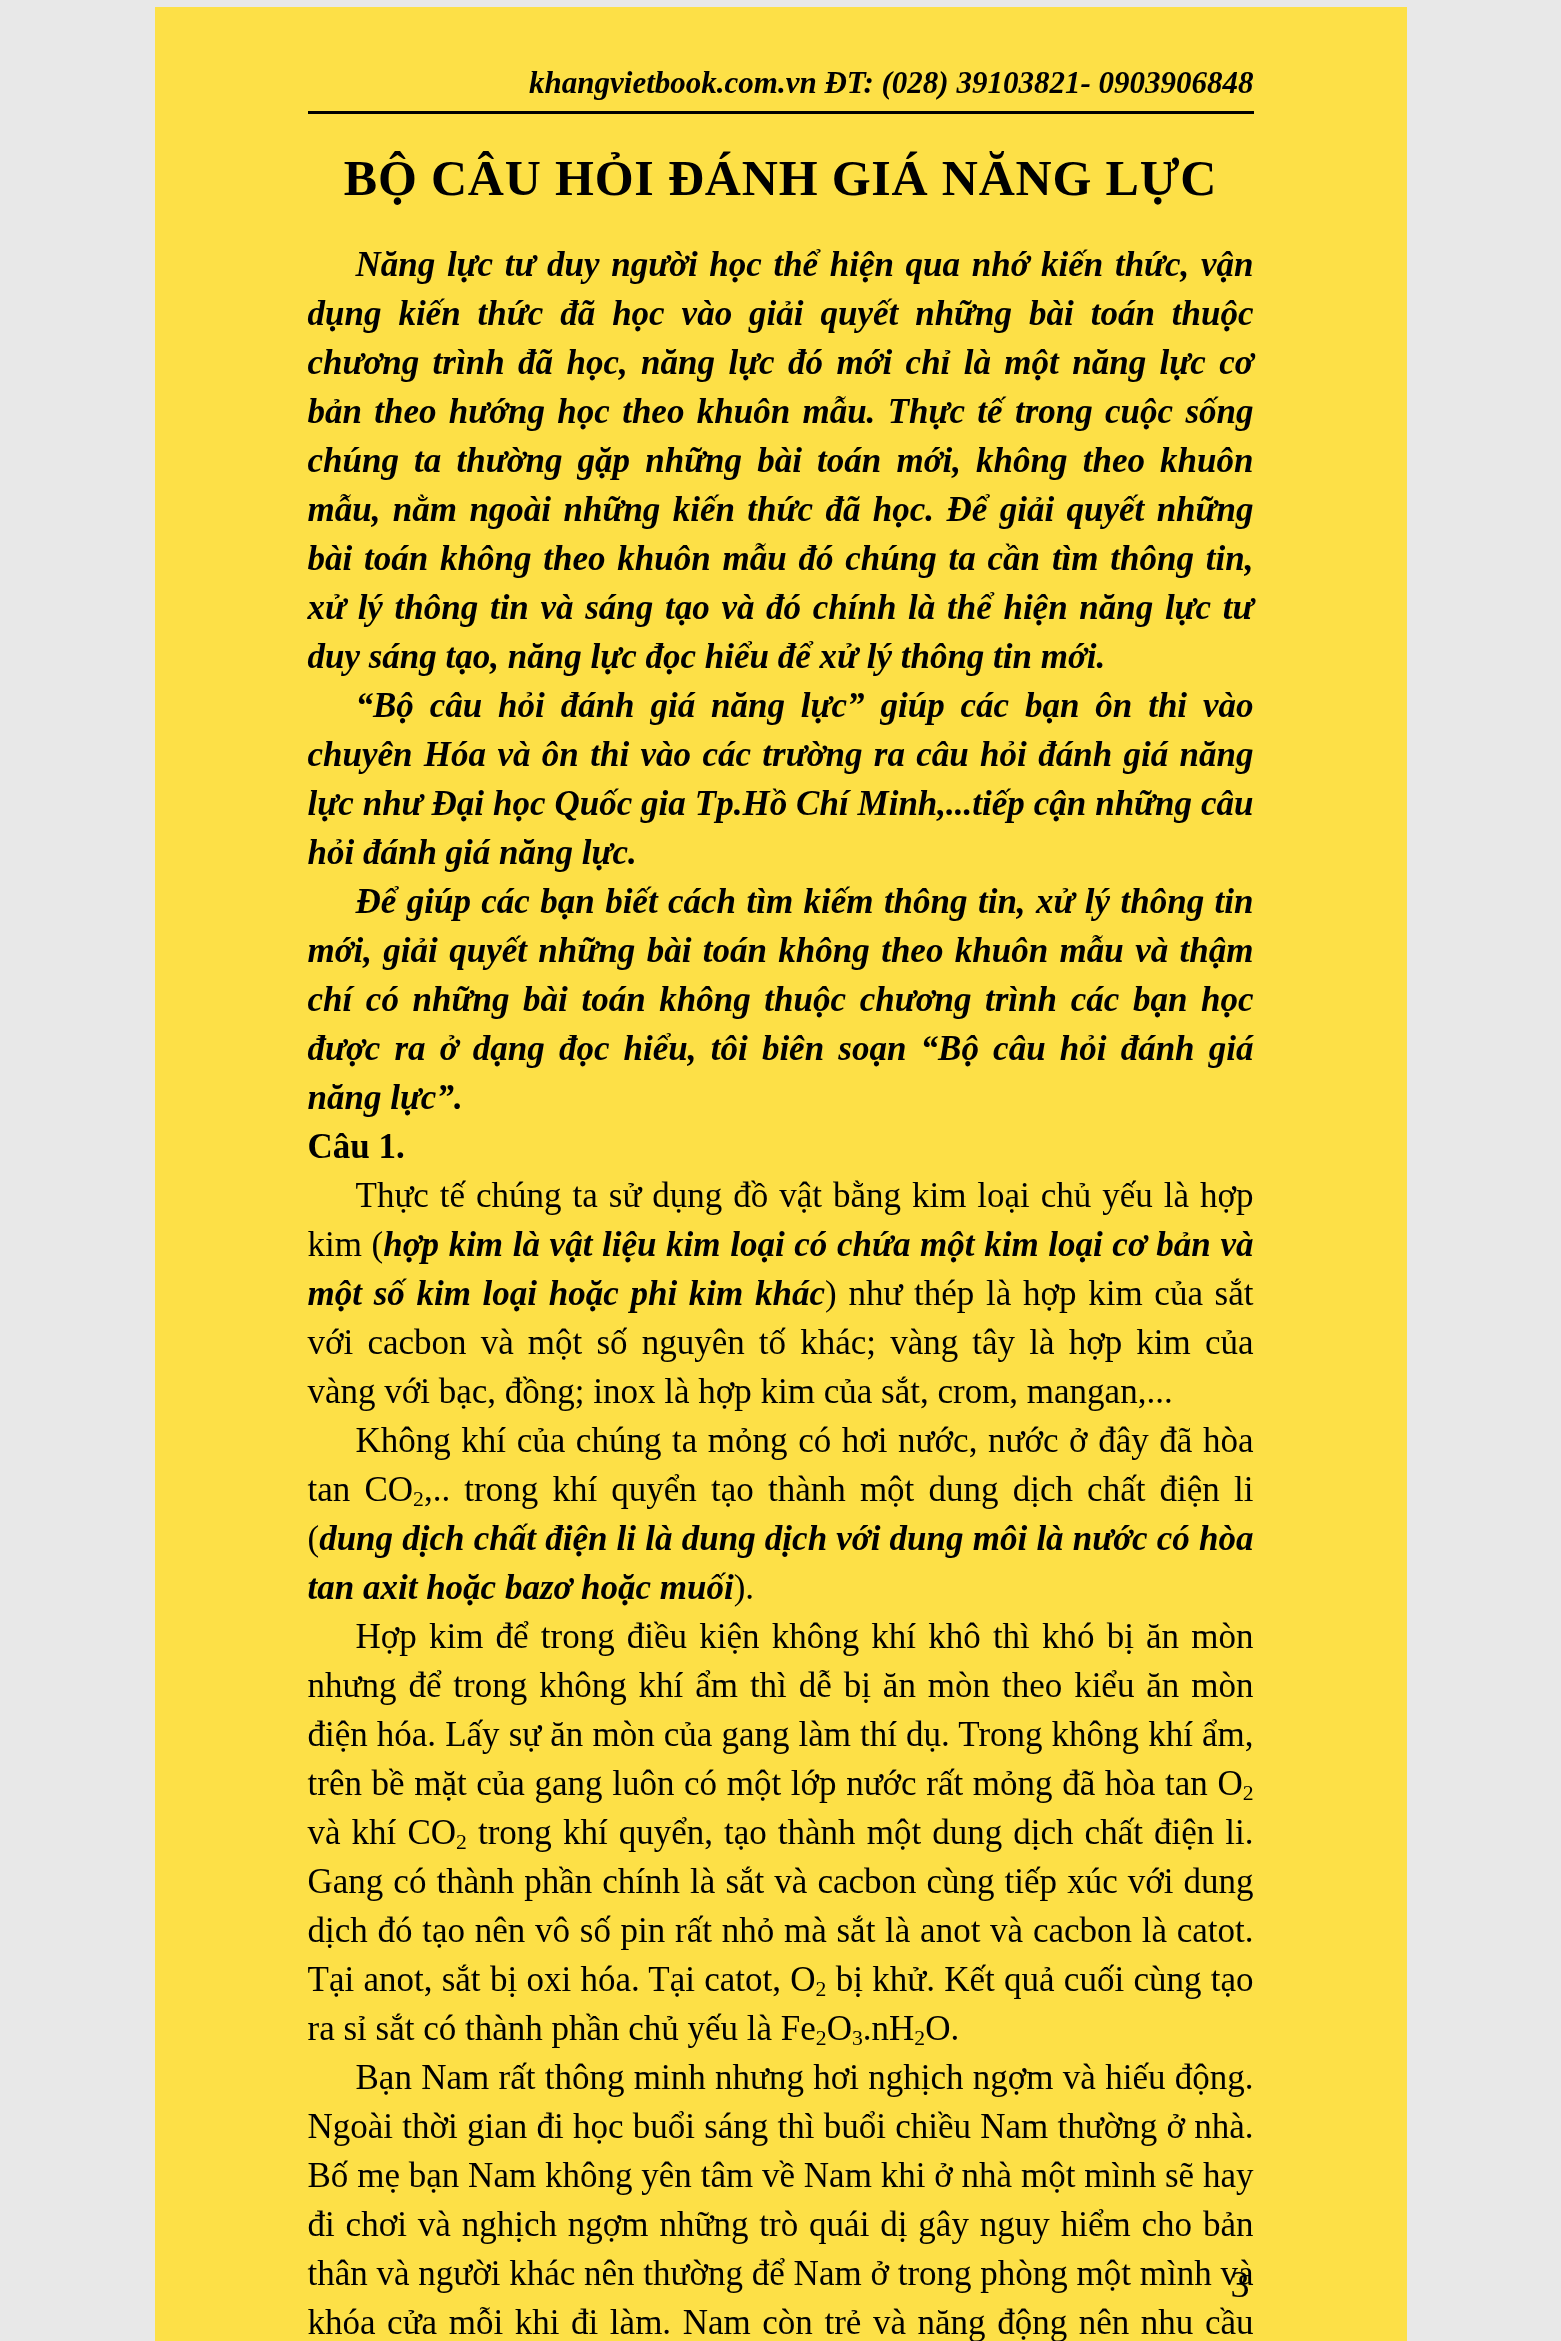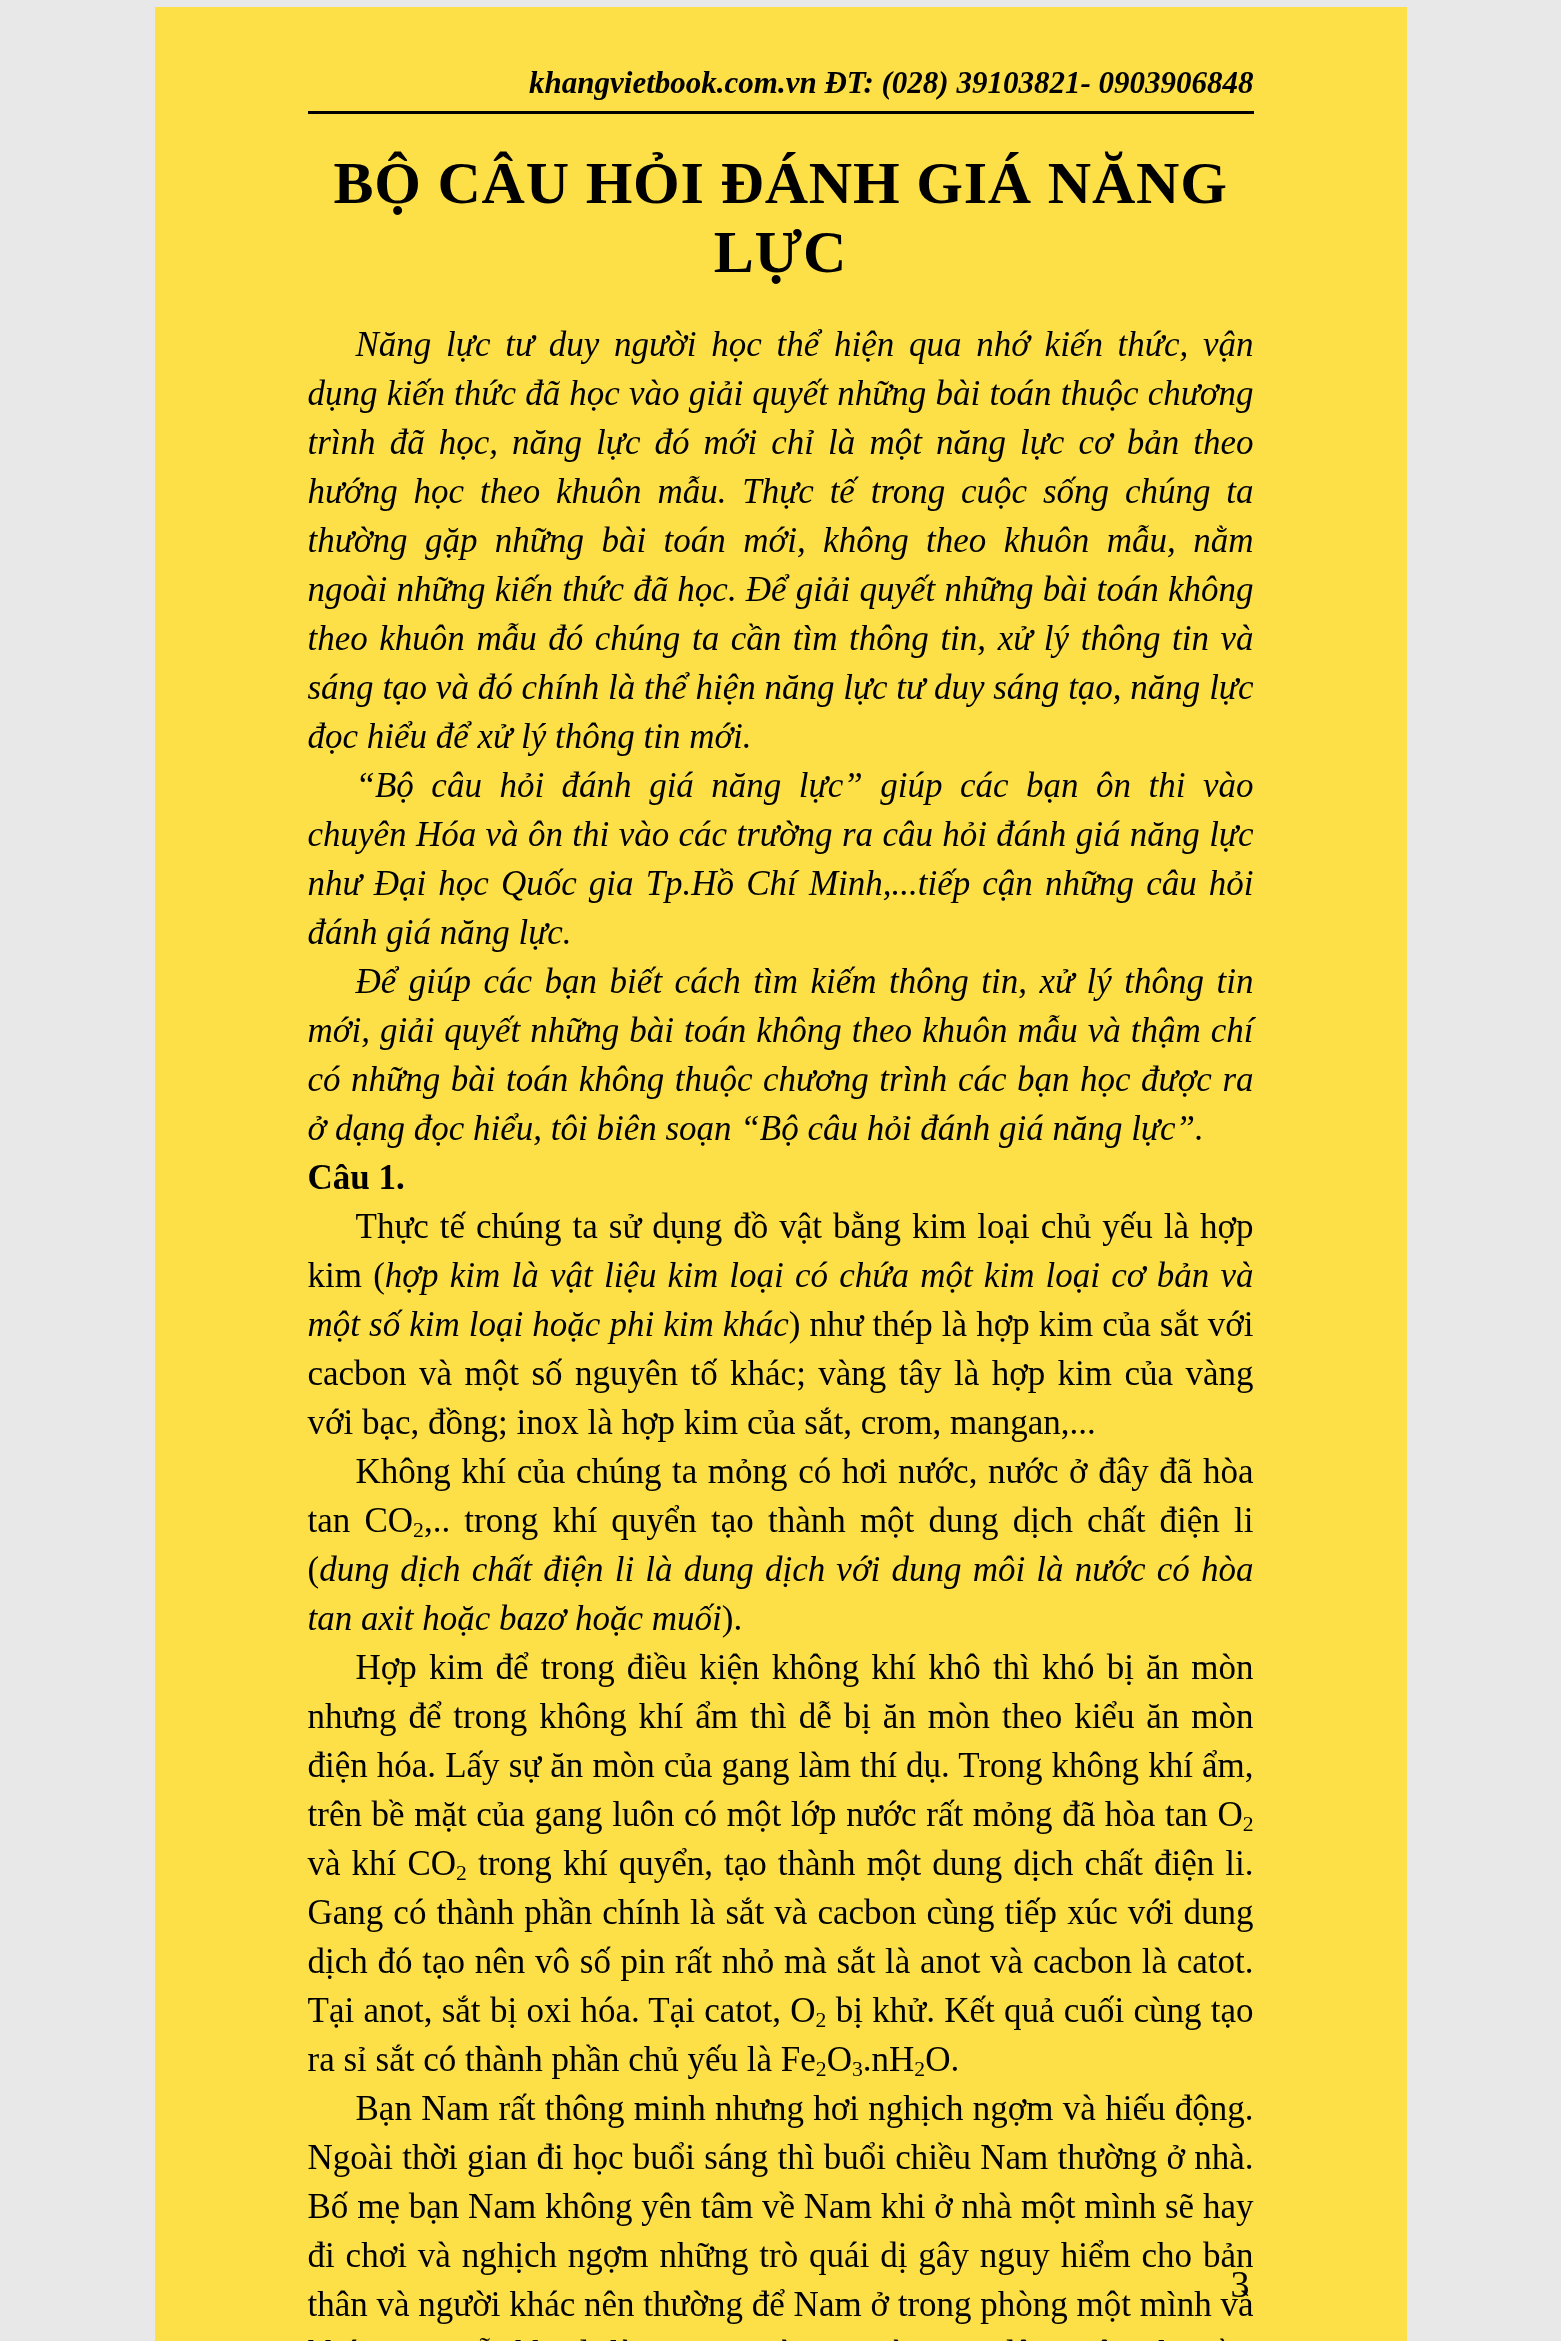--- a/index.html
+++ b/index.html
@@ -25,36 +25,36 @@
     font-weight: bold;
     font-style: italic;
     font-size: 31px;
     padding-bottom: 10px;
     border-bottom: 3.3px solid #000000;
   }
   .title {
     margin: 35px 0 33px 0;
     text-align: center;
     font-weight: bold;
-    font-size: 60px;
+    font-size: 50px;
     letter-spacing: 0.8px;
     font-family: "Liberation Serif", "DejaVu Serif", serif;
   }
   .content {
     line-height: 49px;
   }
   .para {
     margin: 0;
     text-align: justify;
     text-indent: 48px;
   }
   .para.no-indent {
     text-indent: 0;
   }
-  .it { font-style: italic; }
+  .it { font-style: italic; font-weight: bold; }
   .bd { font-weight: bold; }
   sub {
     font-size: 0.62em;
     line-height: 0;
     vertical-align: -0.22em;
   }
   .page-number {
     position: absolute;
     right: 157px;
     bottom: 43px;

